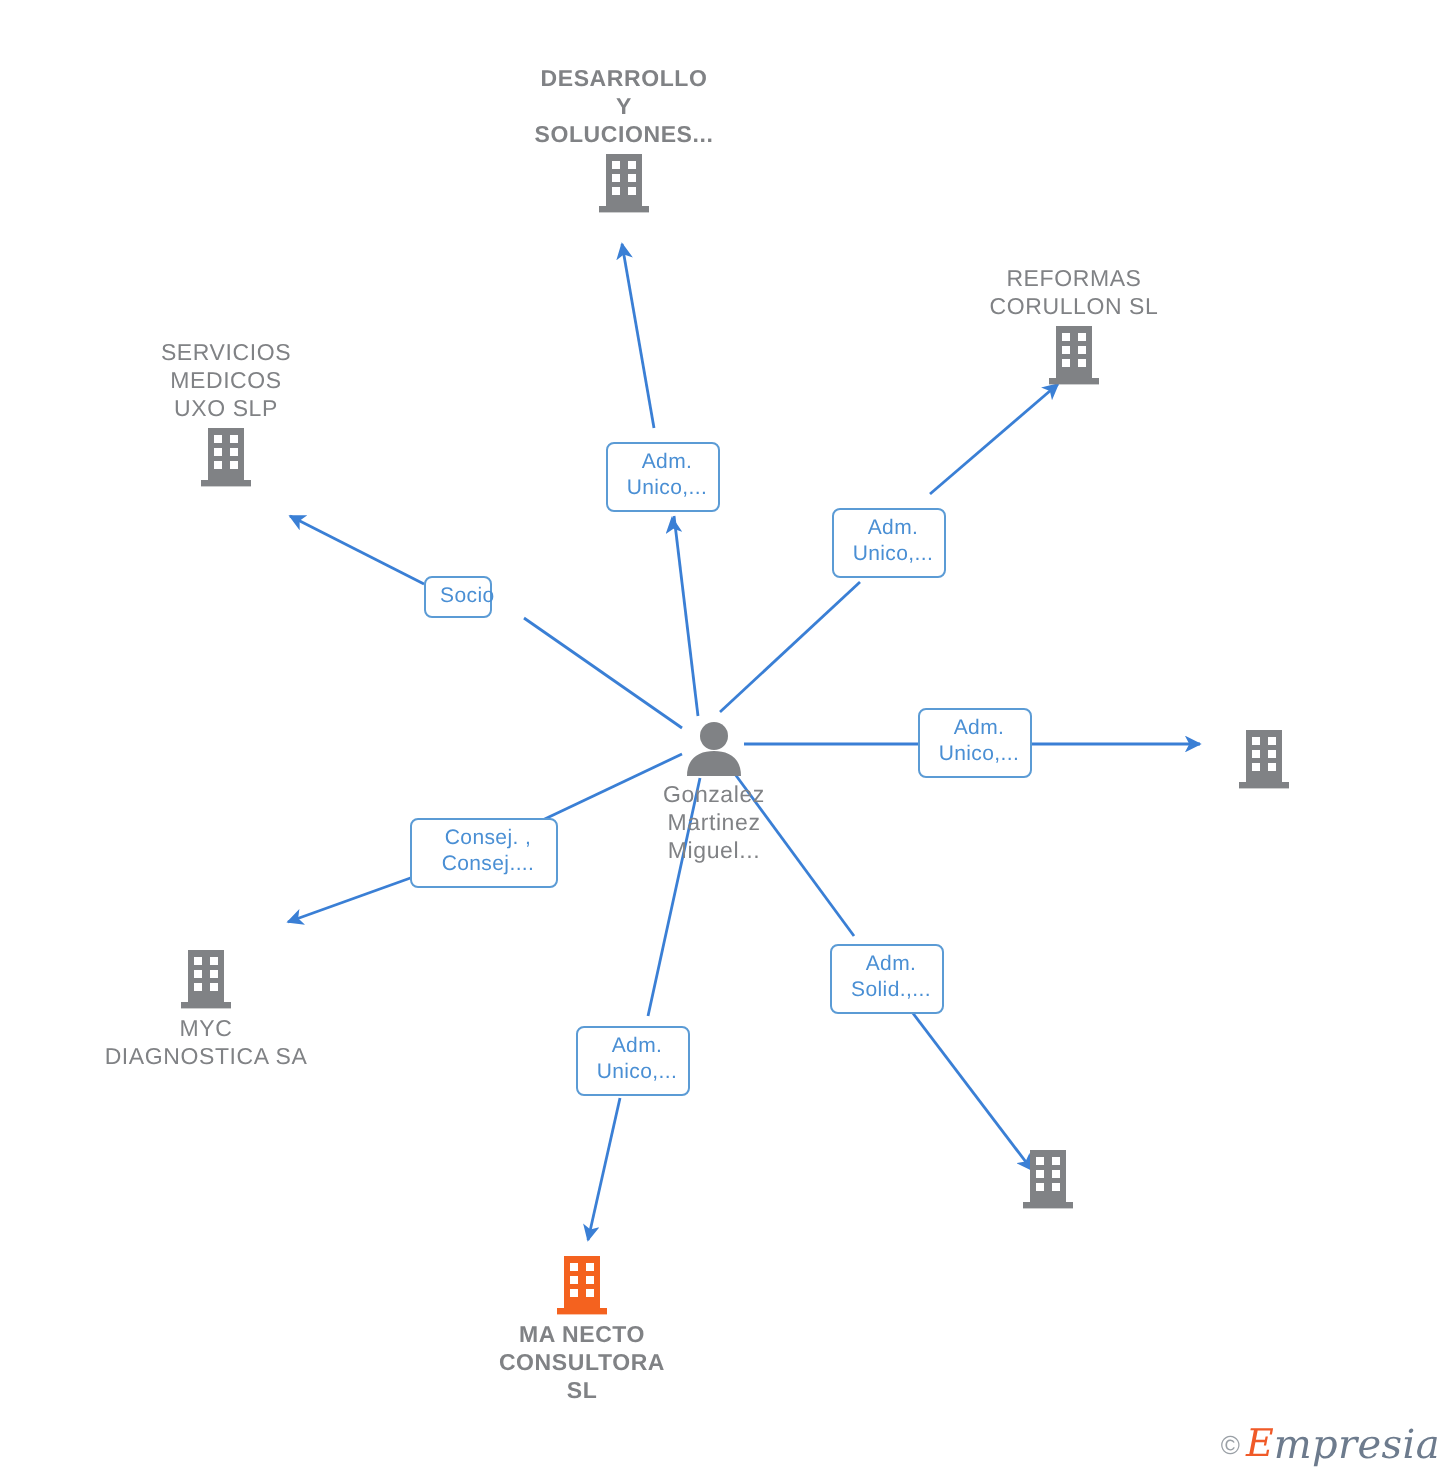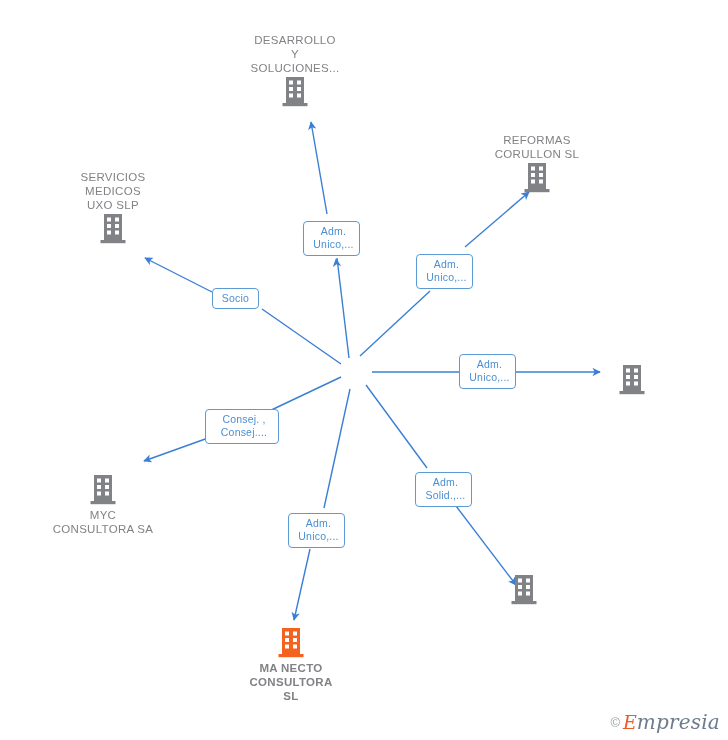--- a/index.html
+++ b/index.html
@@ -126,21 +126,21 @@
       <line x1="208" y1="438" x2="144" y2="461" marker-end="url(#arrow)"></line>
 
       <line x1="366" y1="385" x2="427" y2="468"></line>
       <line x1="456" y1="506" x2="516" y2="585" marker-end="url(#arrow)"></line>
 
       <line x1="350" y1="389" x2="324" y2="508"></line>
       <line x1="310" y1="549" x2="294" y2="620" marker-end="url(#arrow)"></line>
     </g>
   </svg>
 
-  <div class="node company" style="left:295px; top:30px;">
+  <div class="node company" style="left:312px; top:30px;font-weight:bold;">
     <span class="caption">DESARROLLO
 Y
 SOLUCIONES...</span>
     <span class="glyph">
       <svg width="26" height="32" viewBox="0 0 26 32" xmlns="http://www.w3.org/2000/svg">
         <rect x="4" y="2" width="18" height="26" fill="#808285"></rect>
         <rect x="0.5" y="28" width="25" height="3.2" fill="#808285"></rect>
         <g fill="#ffffff">
           <rect x="7" y="5.5" width="4" height="4"></rect>
           <rect x="15" y="5.5" width="4" height="4"></rect>
@@ -218,21 +218,21 @@
           <rect x="7" y="5.5" width="4" height="4"></rect>
           <rect x="15" y="5.5" width="4" height="4"></rect>
           <rect x="7" y="12" width="4" height="4"></rect>
           <rect x="15" y="12" width="4" height="4"></rect>
           <rect x="7" y="18.5" width="4" height="4"></rect>
           <rect x="15" y="18.5" width="4" height="4"></rect>
         </g>
       </svg>
     </span>
     <span class="caption">MYC
-CONSULTORA SA</span>
+DIAGNOSTICA SA</span>
   </div>
 
   <div class="node company" style="left:524px; top:573px;">
     <span class="glyph">
       <svg width="26" height="32" viewBox="0 0 26 32" xmlns="http://www.w3.org/2000/svg">
         <rect x="4" y="2" width="18" height="26" fill="#808285"></rect>
         <rect x="0.5" y="28" width="25" height="3.2" fill="#808285"></rect>
         <g fill="#ffffff">
           <rect x="7" y="5.5" width="4" height="4"></rect>
           <rect x="15" y="5.5" width="4" height="4"></rect>
@@ -258,28 +258,39 @@
           <rect x="7" y="18.5" width="4" height="4"></rect>
           <rect x="15" y="18.5" width="4" height="4"></rect>
         </g>
       </svg>
     </span>
     <span class="caption">MA NECTO
 CONSULTORA
 SL</span>
   </div>
 
+  <div class="node person" style="left:357px; top:360px;">
+    <span class="glyph">
+      <svg width="30" height="28" viewBox="0 0 30 28" xmlns="http://www.w3.org/2000/svg">
+        <circle cx="15" cy="8" r="7" fill="#808285"></circle>
+        <path d="M1.5 28 C1.5 18.5 8 15.5 15 15.5 C22 15.5 28.5 18.5 28.5 28 Z" fill="#808285"></path>
+      </svg>
+    </span>
+    <span class="caption">Gonzalez
+Martinez
+Miguel...</span>
+  </div>
 
   <div class="edge-label" style="left:303px; top:221px; width:57px;">Adm.
 Unico,...</div>
 
   <div class="edge-label" style="left:416px; top:254px; width:57px;">Adm.
 Unico,...</div>
 
-  <div class="edge-label single" style="left:212px; top:288px; width:47px;">Socio</div>
+  <div class="edge-label single" style="left:212px; top:288px; width:34px;">Socio</div>
 
   <div class="edge-label" style="left:459px; top:354px; width:57px;">Adm.
 Unico,...</div>
 
   <div class="edge-label" style="left:205px; top:409px; width:74px;">Consej. ,
 Consej....</div>
 
   <div class="edge-label" style="left:415px; top:472px; width:57px;">Adm.
 Solid.,...</div>
 

